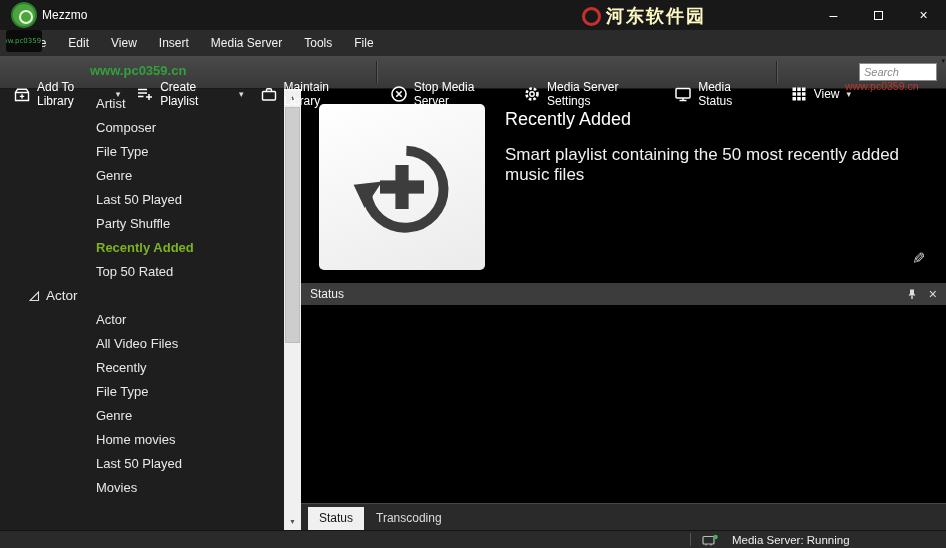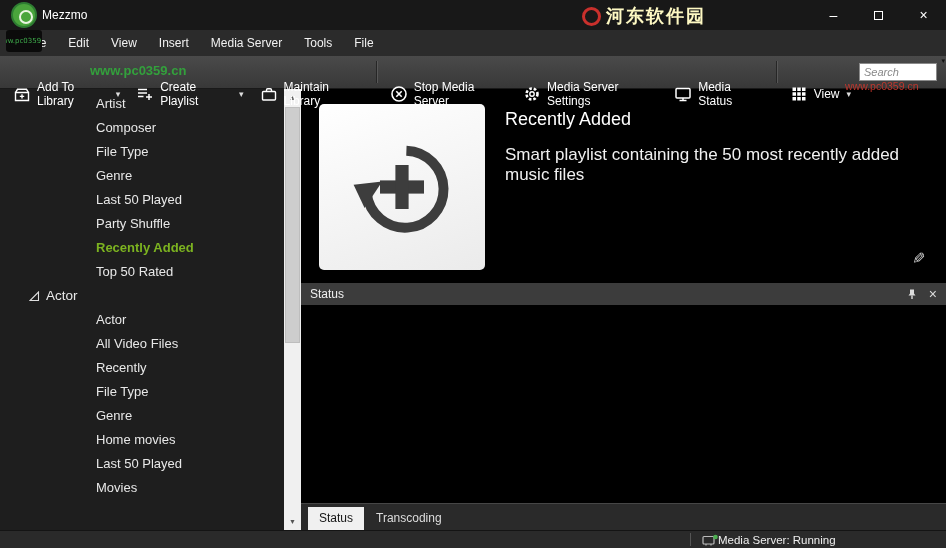--- a/index.html
+++ b/index.html
@@ -89,21 +89,21 @@
   .tabbar { position:absolute; left:0; right:0; bottom:0; height:27px; background:#2a2a2a;
             border-top:1px solid #464646; display:flex; padding:3px 0 0 7px; gap:1px; }
   .tab { font-size:12px; color:#ddd; padding:4px 11px 0; }
   .tab.active { background:#f0f0f0; color:#151515; padding-top:4px; }
 
   
   .statusbar { position:absolute; left:0; bottom:0; width:100%; height:18px; background:#2a2a2a;
                border-top:1px solid #141414; z-index:6; }
   .sb-sep { position:absolute; left:690px; top:2px; height:13px; width:1px; background:#555; }
   .sb-server { position:absolute; left:702px; top:0; height:17px; display:flex; align-items:center;
-               gap:0; color:#eee; font-size:11.5px; }
+               gap:14px; color:#eee; font-size:11.5px; }
 </style>
 </head>
 <body>
 
 <div class="window">
 
   <div class="titlebar">
     <svg class="app-icon" viewBox="0 0 22 22">
       <circle cx="11" cy="11" r="10" fill="#57a33e"></circle>
       <circle cx="11" cy="11" r="5.5" fill="none" stroke="#d9e9c9" stroke-width="2"></circle>

